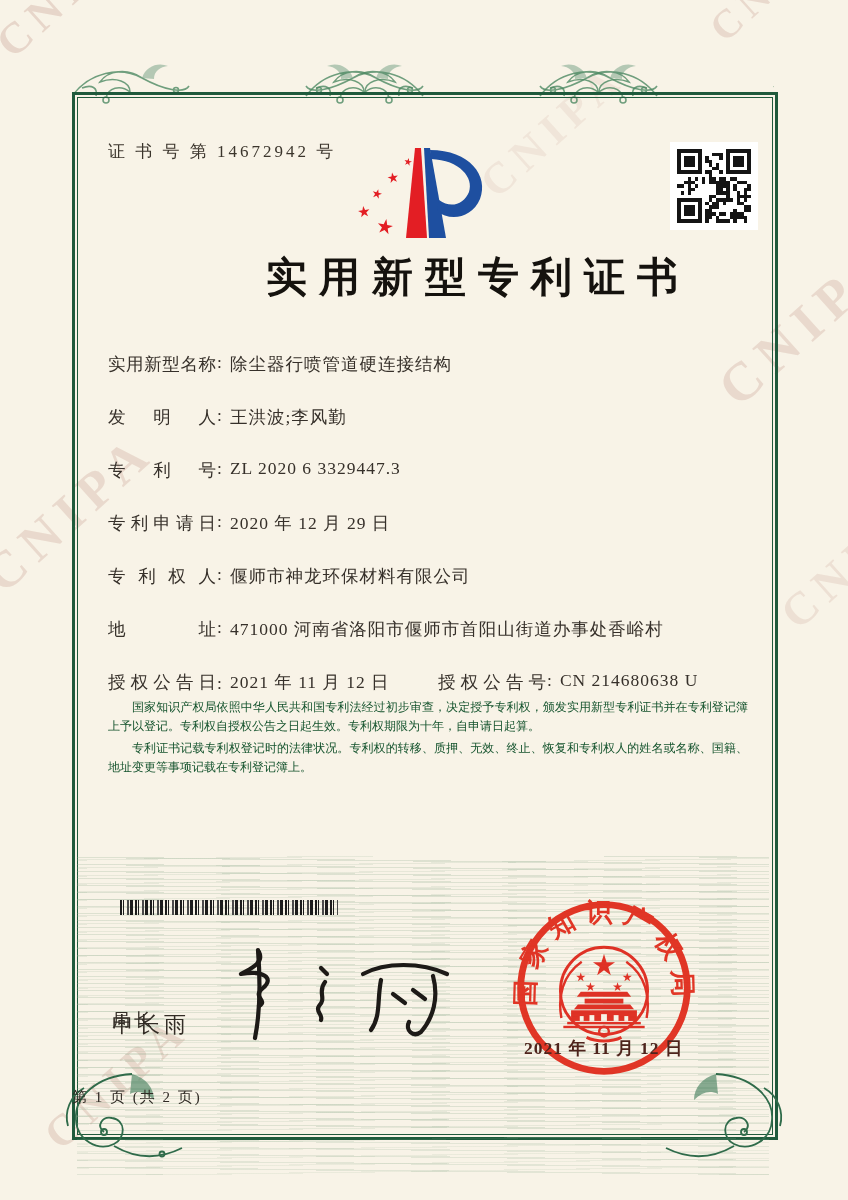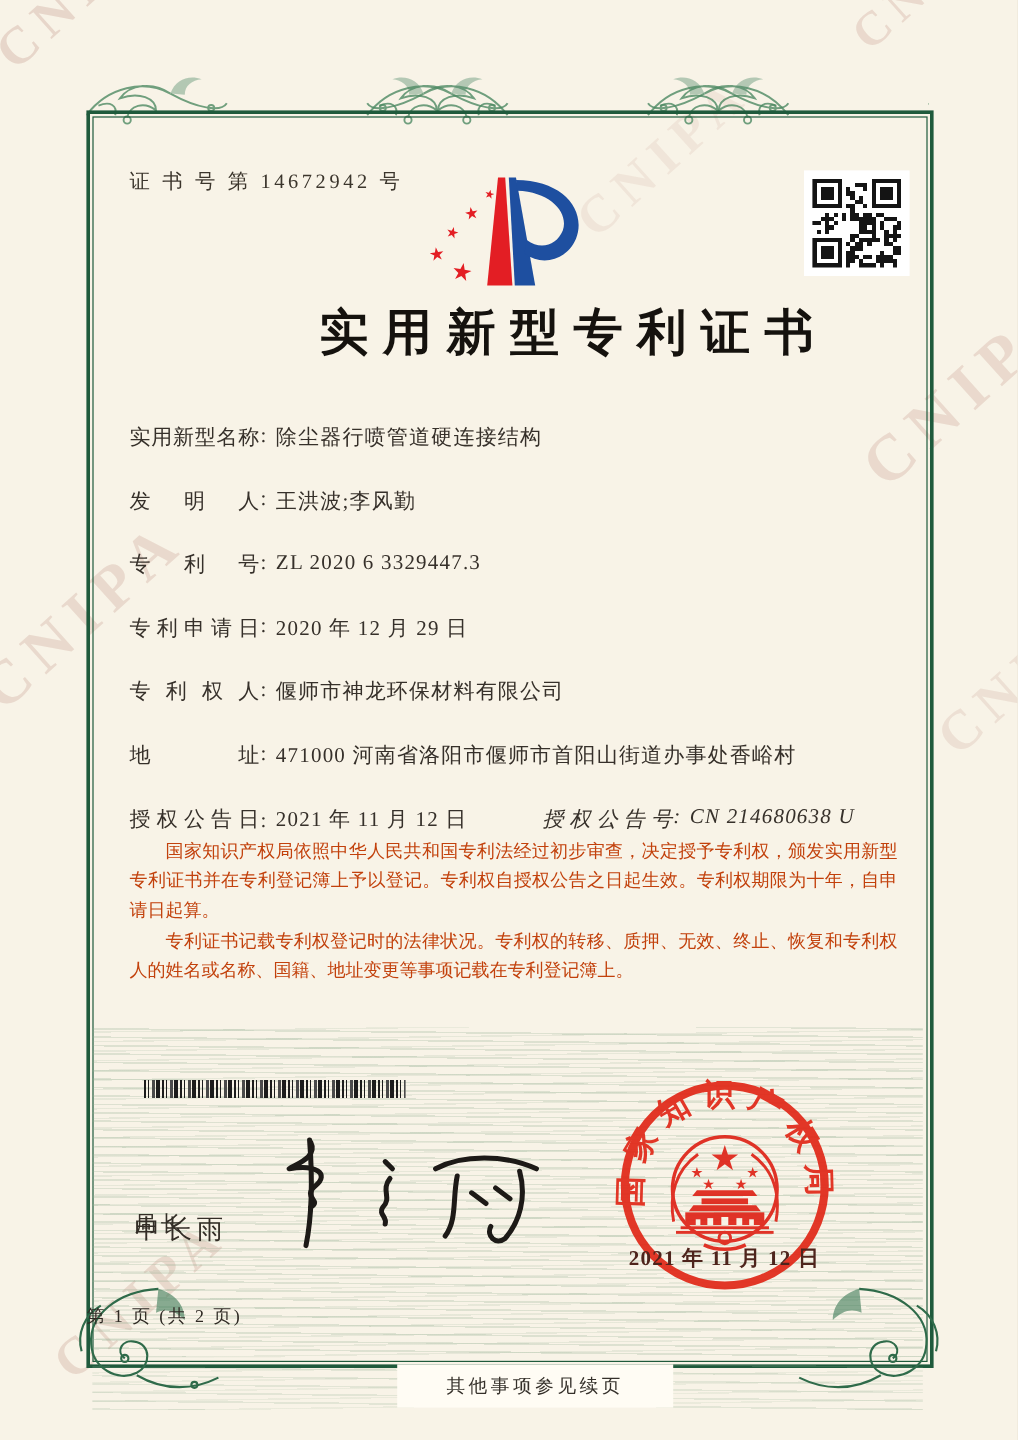--- a/index.html
+++ b/index.html
@@ -46,25 +46,25 @@
     position:absolute; left:72px; top:250px; width:812px; text-align:center;
     font-size:41px; font-weight:700; letter-spacing:12px; color:#15120e; white-space:nowrap;
   }
   
   .fields{position:absolute; left:108px; top:352px; width:645px;}
   .frow{height:53px; font-size:17.5px; color:#36302a; display:flex; align-items:flex-start;}
   .flabel{display:inline-block; width:108px; text-align:justify; text-align-last:justify; text-justify:inter-character;}
   .fcolon{margin:0 8px 0 1px;}
   .fvalue{letter-spacing:1px;}
   .grant-group1{display:flex; width:330px; flex:none;align-items:flex-end;}
-  .grant-group2{display:flex; margin-left:14px;font-style:italic;}
+  .grant-group2{display:flex; }
   
   .body-text{
     position:absolute; left:108px; top:698px; width:640px;
-    font-size:15px; line-height:1.62; text-align:justify; color:#c2410c;
+    font-size:12px; line-height:1.62; text-align:justify; color:#14532d;
   }
   .body-text p{margin:0 0 2px 0; text-indent:2em;}
   
   .barcode{
     position:absolute; left:120px; top:900px; width:218px; height:15px;
     background:repeating-linear-gradient(90deg,
       #1c1c1c 0 2px, transparent 2px 3px,
       #1c1c1c 3px 4px, transparent 4px 7px,
       #4a4a4a 7px 9px, transparent 9px 10px,
       #1c1c1c 10px 13px, transparent 13px 15px);
@@ -403,15 +403,14 @@
         <path d="M77 146 C 87 151 103 151 113 146" fill="none" stroke="#de2418" stroke-width="3"></path>
       </g>
     </g>
     <defs>
       <path id="starS" d="M0,-1 L0.224,-0.309 0.951,-0.309 0.363,0.118 0.588,0.809 0,0.382 -0.588,0.809 -0.363,0.118 -0.951,-0.309 -0.224,-0.309 Z"></path>
     </defs>
   </svg>
   <div class="seal-date">2021 年 11 月 12 日</div>
 
   <div class="page-info">第 1 页 (共 2 页)</div>
-  <div class="note-box">其他事项参见续页</div>
 
 </div>
 
 </body></html>

